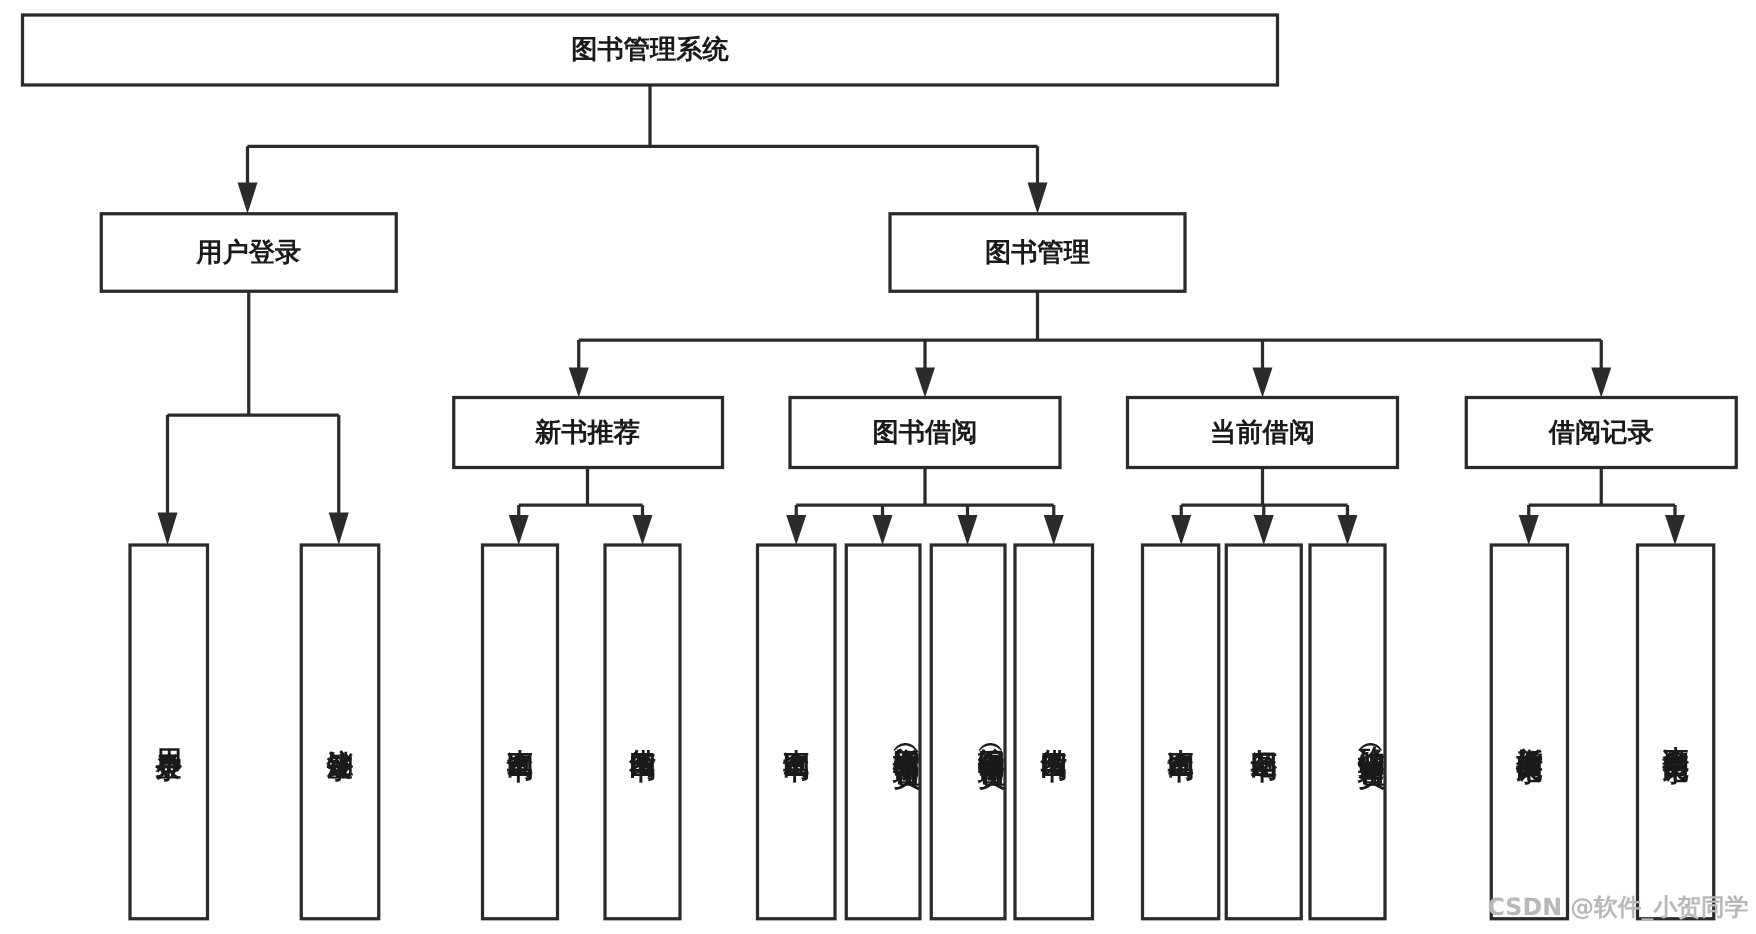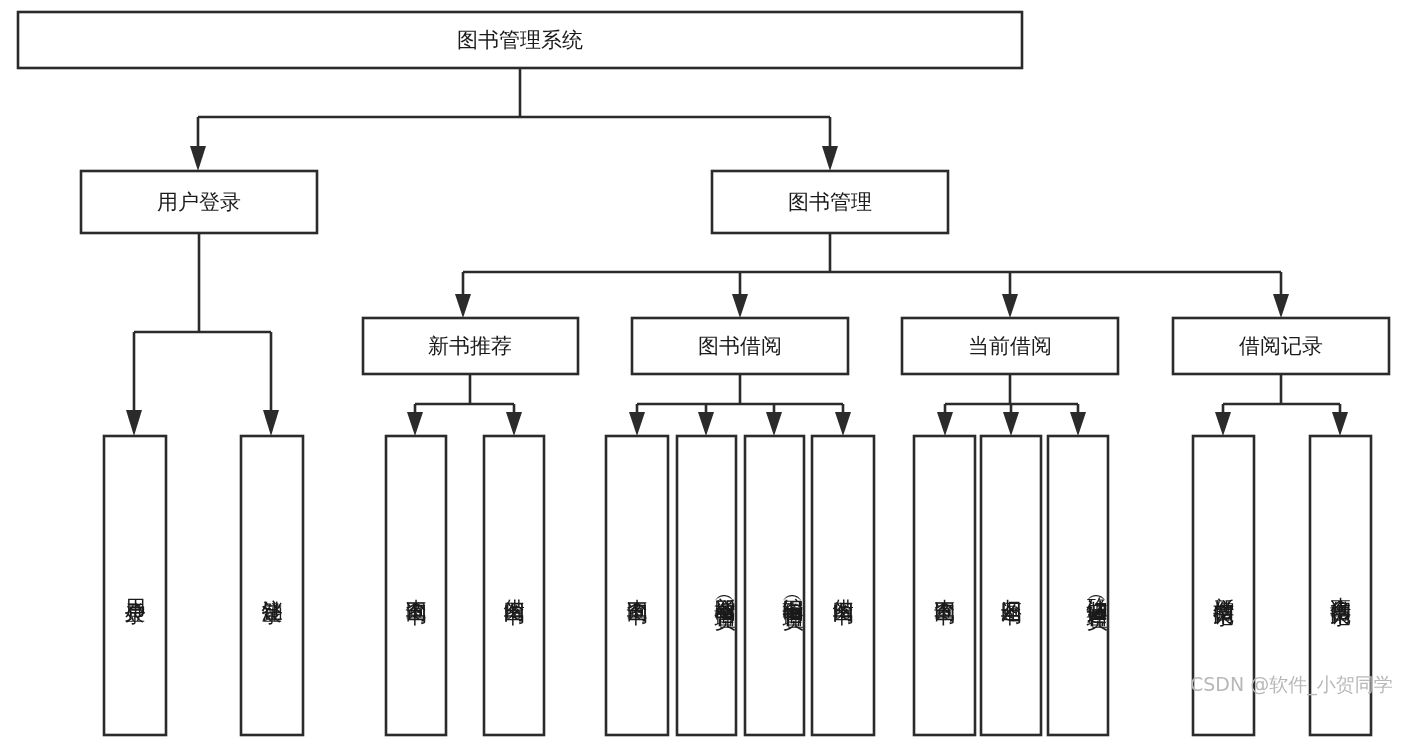--- a/index.html
+++ b/index.html
@@ -11,20 +11,21 @@
     width: 1405px;
     height: 747px;
     font-family: "DejaVu Sans", "Liberation Sans", sans-serif;
     overflow: hidden;
   }
   #diagram-root {
     position: relative;
     width: 1405px;
     height: 668px;
     background: #ffffff;
+    font-weight: bold;
   }
   svg.diagram-canvas {
     position: absolute;
     top: 0;
     left: 0;
     width: 1405px;
     height: 747px;
   }
   .node-rect {
     fill: #ffffff;
@@ -61,21 +62,21 @@
     text-align: center;
   }
   .leaf-label.centered {
     display: flex;
     align-items: center;
     justify-content: center;
   }
   .watermark {
     position: absolute;
     left: 1190px;
-    top: 672px;
+    top: 713px;
     font-family: "DejaVu Sans", "Liberation Sans", sans-serif;
     font-size: 19px;
     color: #b8b8b8;
     white-space: nowrap;
     pointer-events: none;
   }
 </style>
 </head>
 <body>
 

